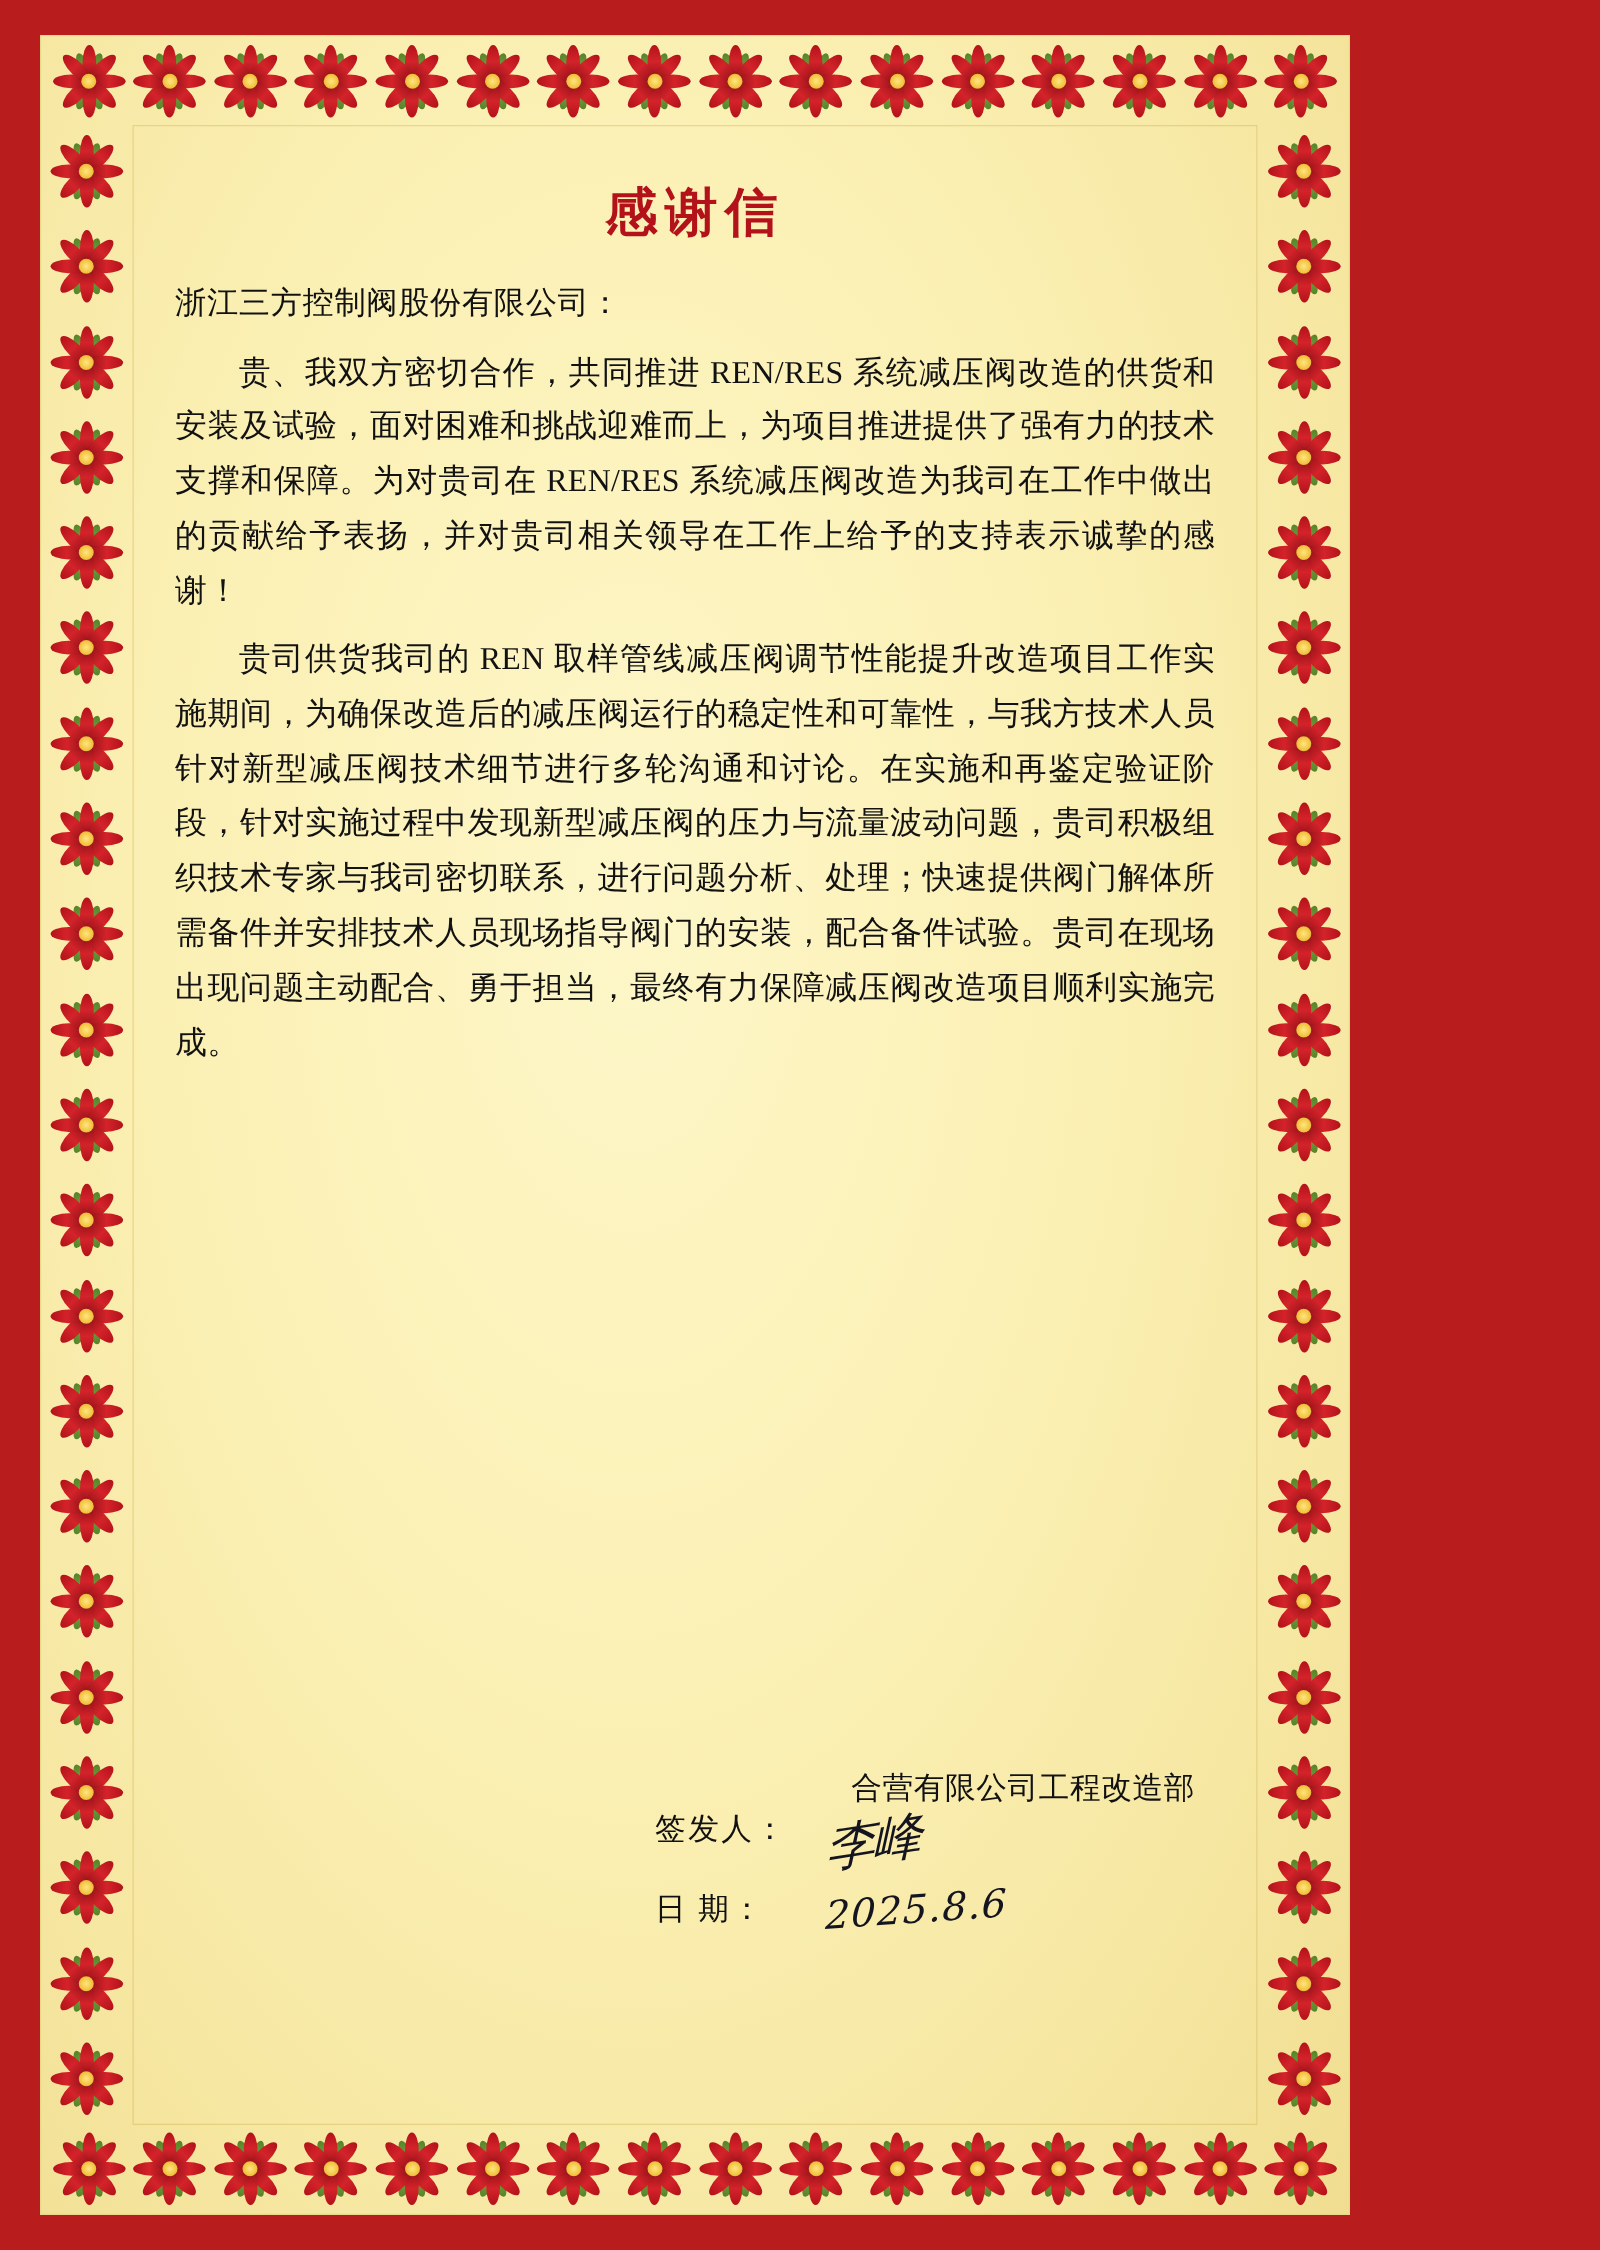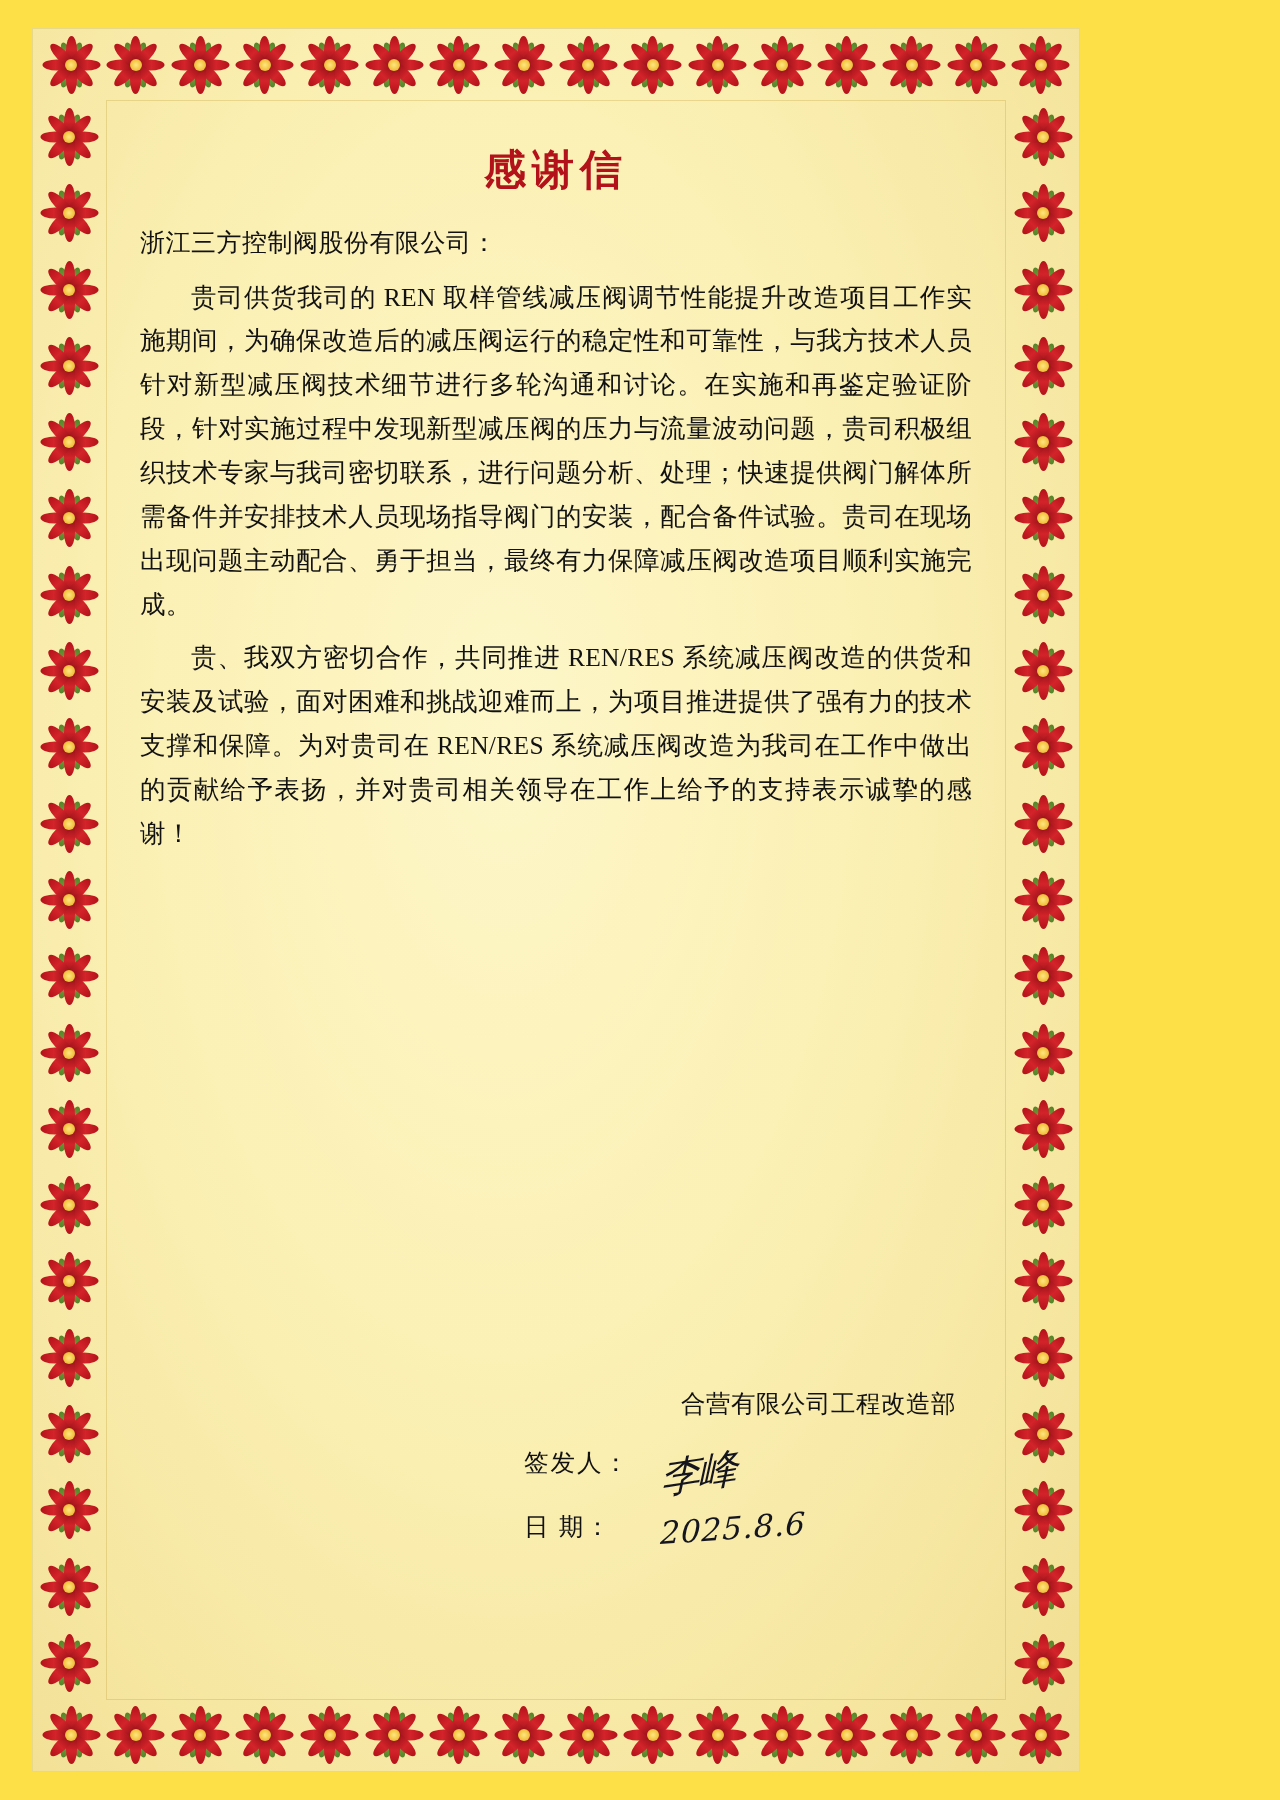--- a/index.html
+++ b/index.html
@@ -12,21 +12,21 @@
     background: #ffffff;
     font-family: "Liberation Serif", serif;
     overflow: hidden;
   }
 
   
   .page {
     position: relative;
     width: 1280px;
     height: 1800px;
-    background: #fde047;
+    background: #b91c1c;
     box-sizing: border-box;
   }
 
   .cert {
     position: absolute;
     left: 32px;
     top: 28px;
     width: 1048px;
     height: 1744px;
     background:
@@ -167,21 +167,20 @@
     right: 6px;
     bottom: 108px;
     width: 520px;
     text-align: left;
   }
   .sign-org {
     font-size: 24.5px;
     color: #111;
     text-align: right;
     padding-right: 10px;
-    margin-bottom: 26px;
     letter-spacing: .5px;
   }
   .sign-row {
     display: flex;
     margin-left: 78px;
     margin-bottom: 18px;
     height: 46px;
   }
   .sign-label {
     font-size: 24.5px;
@@ -1340,22 +1339,22 @@
       </div>
     </div>
 
     <div class="inner-rule"></div>
 
     <div class="content">
       <div class="doc-title">感谢信</div>
 
       <div class="salutation">浙江三方控制阀股份有限公司：</div>
 
+      <p class="para">贵、我双方密切合作，共同推进 REN/RES 系统减压阀改造的供货和安装及试验，面对困难和挑战迎难而上，为项目推进提供了强有力的技术支撑和保障。为对贵司在 REN/RES 系统减压阀改造为我司在工作中做出的贡献给予表扬，并对贵司相关领导在工作上给予的支持表示诚挚的感谢！</p>
       <p class="para">贵司供货我司的 REN 取样管线减压阀调节性能提升改造项目工作实施期间，为确保改造后的减压阀运行的稳定性和可靠性，与我方技术人员针对新型减压阀技术细节进行多轮沟通和讨论。在实施和再鉴定验证阶段，针对实施过程中发现新型减压阀的压力与流量波动问题，贵司积极组织技术专家与我司密切联系，进行问题分析、处理；快速提供阀门解体所需备件并安排技术人员现场指导阀门的安装，配合备件试验。贵司在现场出现问题主动配合、勇于担当，最终有力保障减压阀改造项目顺利实施完成。</p>
-      <p class="para">贵、我双方密切合作，共同推进 REN/RES 系统减压阀改造的供货和安装及试验，面对困难和挑战迎难而上，为项目推进提供了强有力的技术支撑和保障。为对贵司在 REN/RES 系统减压阀改造为我司在工作中做出的贡献给予表扬，并对贵司相关领导在工作上给予的支持表示诚挚的感谢！</p>
 
       <div class="sign-block">
         <div class="sign-org">合营有限公司工程改造部</div>
 
         <div class="sign-row">
           <span class="sign-label">签发人：</span>
           <span class="sign-hand name">李峰</span>
         </div>
 
         <div class="sign-row">

